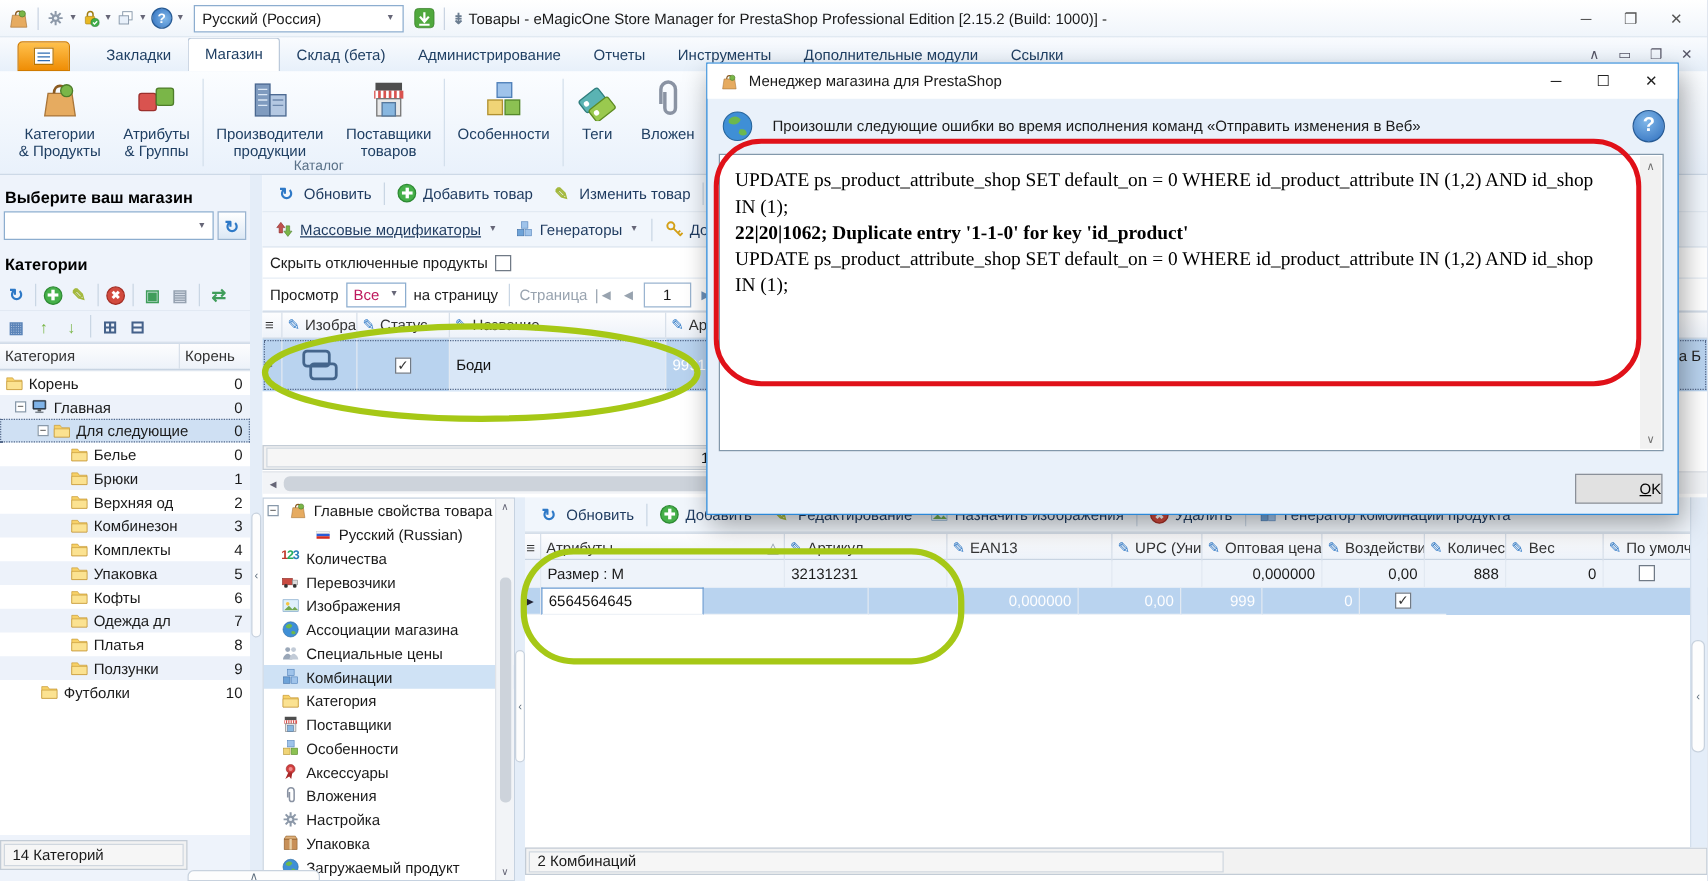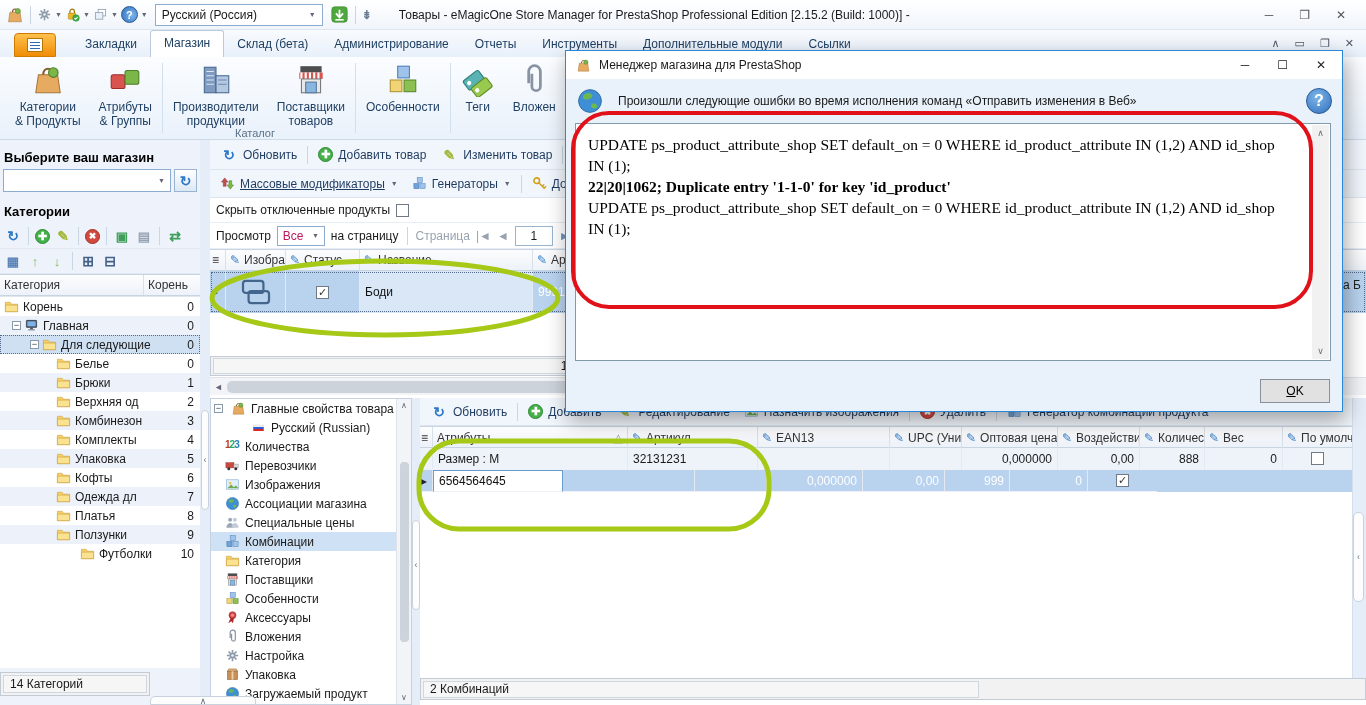--- a/index.html
+++ b/index.html
@@ -9,21 +9,21 @@
   .abs{position:absolute}
   .nw{white-space:nowrap}
   
   .titlebar{left:0;top:0;width:1366px;height:30px;background:linear-gradient(#ffffff,#f0f5fb);
             border-bottom:1px solid #dde6f0;display:flex;align-items:center;padding:0 6px;gap:3px}
   .qsep{width:1px;height:18px;background:#c9d4e2;margin:0 3px}
   .qi{display:flex;align-items:center;gap:2px}
   .dd{font-size:7px;color:#667;margin-left:1px}
   .langbox{width:168px;height:22px;border:1px solid #8cadcf;background:#fff;display:flex;
            align-items:center;justify-content:space-between;padding:0 6px;margin-left:4px}
-  .title-text{margin-left:24px;color:#1a1a1a}
+  .title-text{margin-left:0;color:#1a1a1a}
   .winbtns{margin-left:auto;display:flex;gap:26px;padding-right:14px;color:#555;font-size:12px}
   
   .tabrow{left:0;top:30px;width:1366px;height:27px;background:linear-gradient(#f9fbfe,#e7f0fa);
           display:flex;align-items:flex-end;padding-left:14px}
   .tabbtn{width:42px;height:24px;margin:0 16px 0 0;background:linear-gradient(#ffc14d,#ef8d05);
           border:1px solid #d07b00;border-radius:4px 4px 0 0;display:flex;align-items:center;justify-content:center}
   .tabbtn .pg{width:16px;height:14px;background:#fff;border:1px solid #b87400;display:flex;flex-direction:column;justify-content:center;gap:2px;padding:0 2px}
   .tabbtn .pg i{display:block;height:1px;background:#2f6db3}
   .tab{padding:5px 13px 6px;color:#1f3f63;white-space:nowrap}
   .tab.active{background:#fff;border:1px solid #bccadb;border-bottom:none;border-radius:3px 3px 0 0;padding-bottom:7px}
@@ -101,21 +101,21 @@
   .dbtns{margin-left:auto;display:flex;gap:28px;color:#222;font-size:12px;padding-right:6px}
   .dmsg{display:flex;align-items:center;gap:14px;padding:8px 10px 6px}
   .errbox{position:absolute;left:9px;top:72px;width:756px;height:238px;background:#fff;border:1px solid #8298ab}
   .errtext{position:absolute;left:12px;top:10px;width:700px;font-family:"Liberation Serif",serif;
            font-size:15.5px;line-height:21px;color:#000}
   .errtext .b{font-weight:bold}
   .selhl{background:#2f80d9;color:#fff}
   .errsb{position:absolute;right:1px;top:1px;width:17px;height:234px;background:#f1f1f1;
          display:flex;flex-direction:column;justify-content:space-between;align-items:center;color:#707070;font-size:9px;padding:3px 0}
   .okbtn{position:absolute;right:12px;bottom:8px;width:70px;height:24px;background:#e1e1e1;
-         border:1px solid #8a9099;text-align:center;line-height:22px;color:#000}
+         border:1px solid #8a9099;text-align:right;line-height:22px;color:#000}
   .okbtn::first-letter{text-decoration:underline}
   .helpglobe{width:26px;height:26px;border-radius:50%;background:radial-gradient(circle at 10px 8px,#7fb6e8,#2f6fbe);
              color:#fff;font-weight:bold;font-size:16px;display:flex;align-items:center;justify-content:center;border:1px solid #265a94}
   
   .split{background:#e4edf8}
   .pill{position:absolute;background:#fdfdfd;border:1px solid #c8d2de;border-radius:5px;display:flex;
         align-items:center;justify-content:center;color:#60707f;font-size:9px}
 </style>
 </head>
 <body>
@@ -508,21 +508,21 @@
           <span class="tlabel">Платья</span>
           <span class="tpos">8</span>
         </div>
       <div class="trow alt" style="padding-left:56px">
           <svg class="si">
             <use href="#s-folder"></use>
           </svg>
           <span class="tlabel">Ползунки</span>
           <span class="tpos">9</span>
         </div>
-      <div class="trow" style="padding-left:80px">
+      <div class="trow" style="padding-left:32px">
           <svg class="si">
             <use href="#s-folder"></use>
           </svg>
           <span class="tlabel">Футболки</span>
           <span class="tpos">10</span>
         </div>
     </div>
     <div class="statusbar" style="position:absolute;left:0;top:532px;width:150px;height:24px;padding:2px">
       <div class="sseg" style="flex:1">14 Категорий</div>
     </div>

